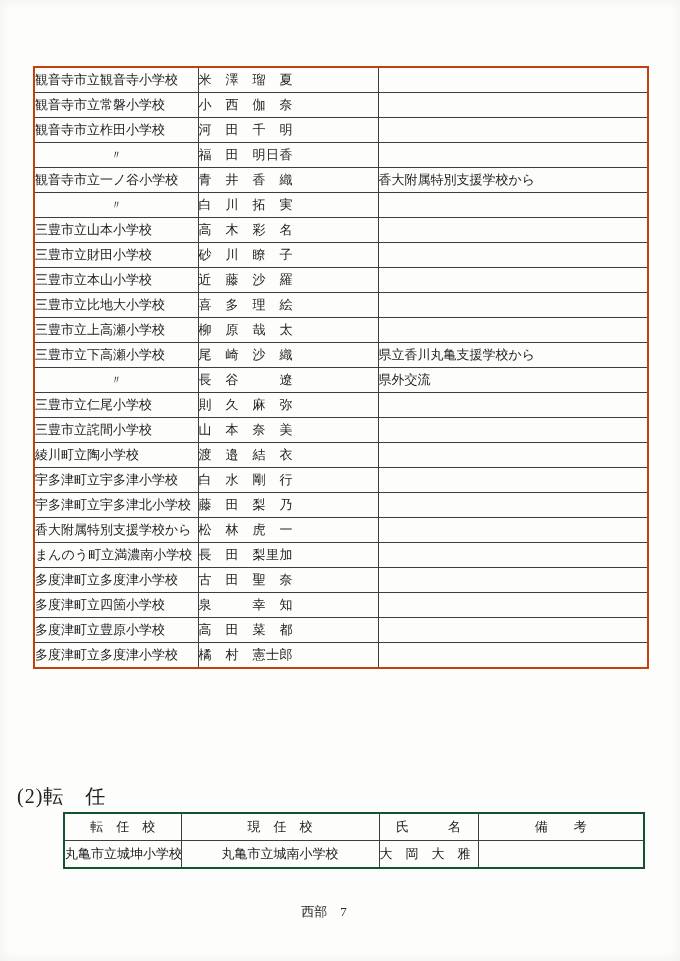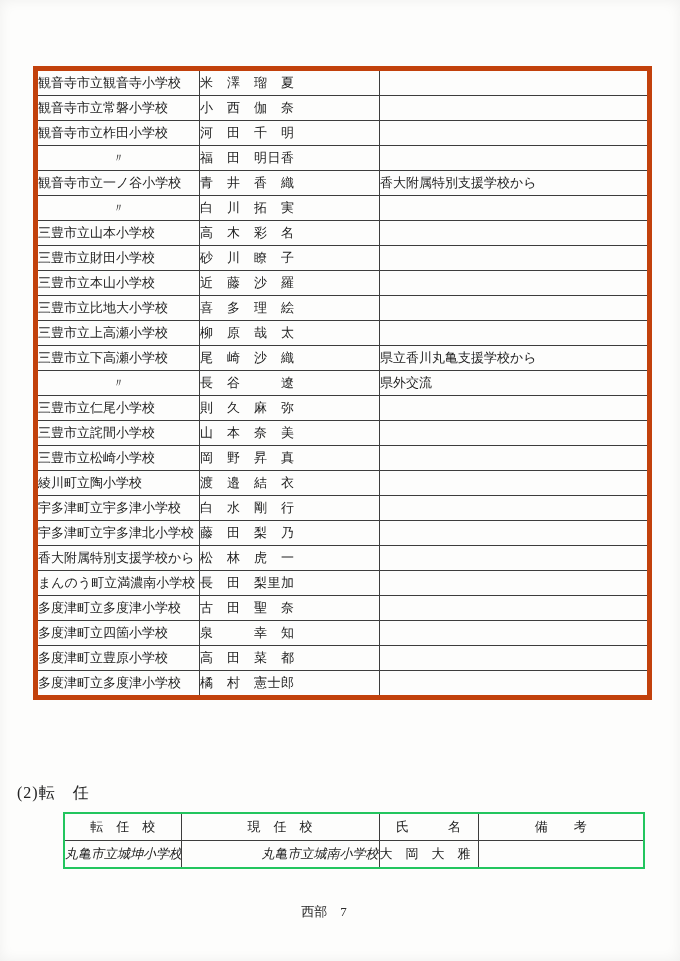--- a/index.html
+++ b/index.html
@@ -12,58 +12,58 @@
     color:#222;
     box-shadow:inset 0 0 14px rgba(0,0,0,0.06);
     overflow:hidden;
   }
 
   
   table.staff {
     position:absolute; left:33px; top:66px;
     width:614px;
     border-collapse:collapse; table-layout:fixed;
-    border:5px solid #c2410c;
+    border:2px solid #c2410c;
   }
   table.staff td {
     border:1px solid #3d3d3d;
     height:24px;
     padding:0 0 0 0;
     font-size:13px;
     line-height:24px;
     overflow:hidden;
     white-space:nowrap;
   }
   td.c-school { padding-left:6px; text-align:left; }
   td.c-school.ditto { padding-left:0; text-align:center; font-size:12px; color:#333; }
   td.c-name  { text-align:left; white-space:pre; font-size:13.5px; letter-spacing:0.5px; }
   td.c-remarks { padding-left:5px; text-align:left; }
 
   
   .sec-heading {
     position:absolute; left:17px; top:783px;
-    font-size:16px; letter-spacing:1px; white-space:pre;
+    font-size:20px; letter-spacing:1px; white-space:pre;
   }
 
   
   table.transfer {
     position:absolute; left:63px; top:812px;
     width:580px;
     border-collapse:collapse; table-layout:fixed;
-    border:2px solid #22c55e;
+    border:2px solid #14532d;
     padding-left:45px;
   }
   table.transfer th, table.transfer td {
     border:1px solid #3d3d3d;
     height:26px; line-height:26px;
     padding:0; font-size:13px;
     font-weight:normal; overflow:hidden; white-space:pre;
   }
   table.transfer th { text-align:center; }
-  td.t-school { padding-left:6px; text-align:right;font-style:italic; }
+  td.t-school { padding-left:6px; text-align:center; }
   td.t-name { padding-left:5px; text-align:left; }
 
   
   .footer {
     position:absolute; left:0; top:903px; width:680px;
     text-align:center; font-size:13px; white-space:pre;
     transform:translateX(-16px);
     color:#2a2a2a;
   }
 </style>
@@ -164,25 +164,20 @@
     <td class="c-name">則　久　麻　弥</td>
     <td class="c-remarks"></td>
   </tr>
 
   <tr>
     <td class="c-school">三豊市立詫間小学校</td>
     <td class="c-name">山　本　奈　美</td>
     <td class="c-remarks"></td>
   </tr>
 
-  <tr>
-    <td class="c-school">三豊市立松崎小学校</td>
-    <td class="c-name">岡　野　昇　真</td>
-    <td class="c-remarks"></td>
-  </tr>
 
   <tr>
     <td class="c-school">綾川町立陶小学校</td>
     <td class="c-name">渡　邉　結　衣</td>
     <td class="c-remarks"></td>
   </tr>
 
 
   <tr>
     <td class="c-school">宇多津町立宇多津小学校</td>

